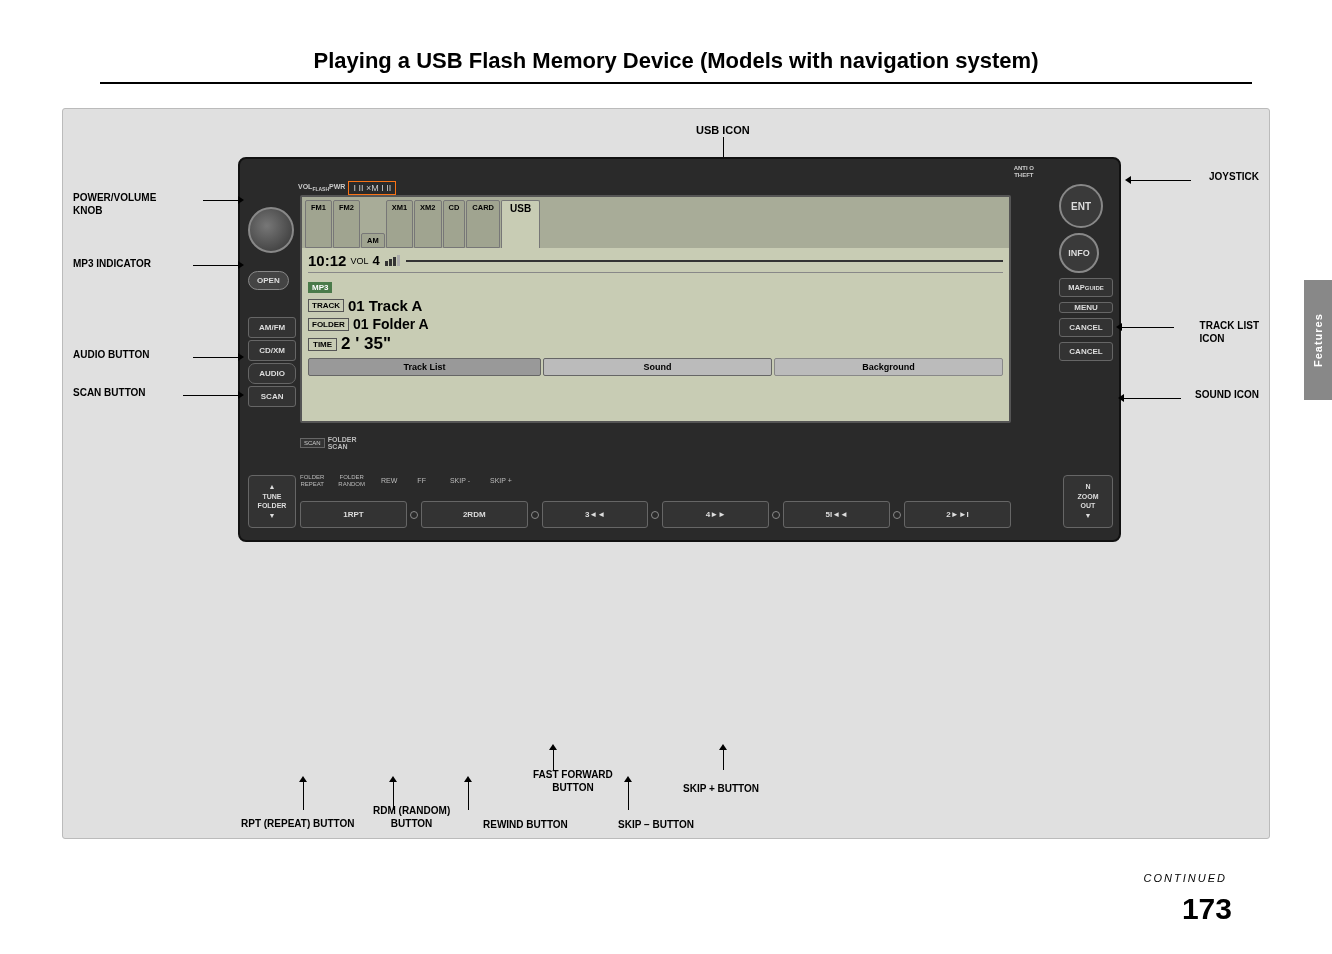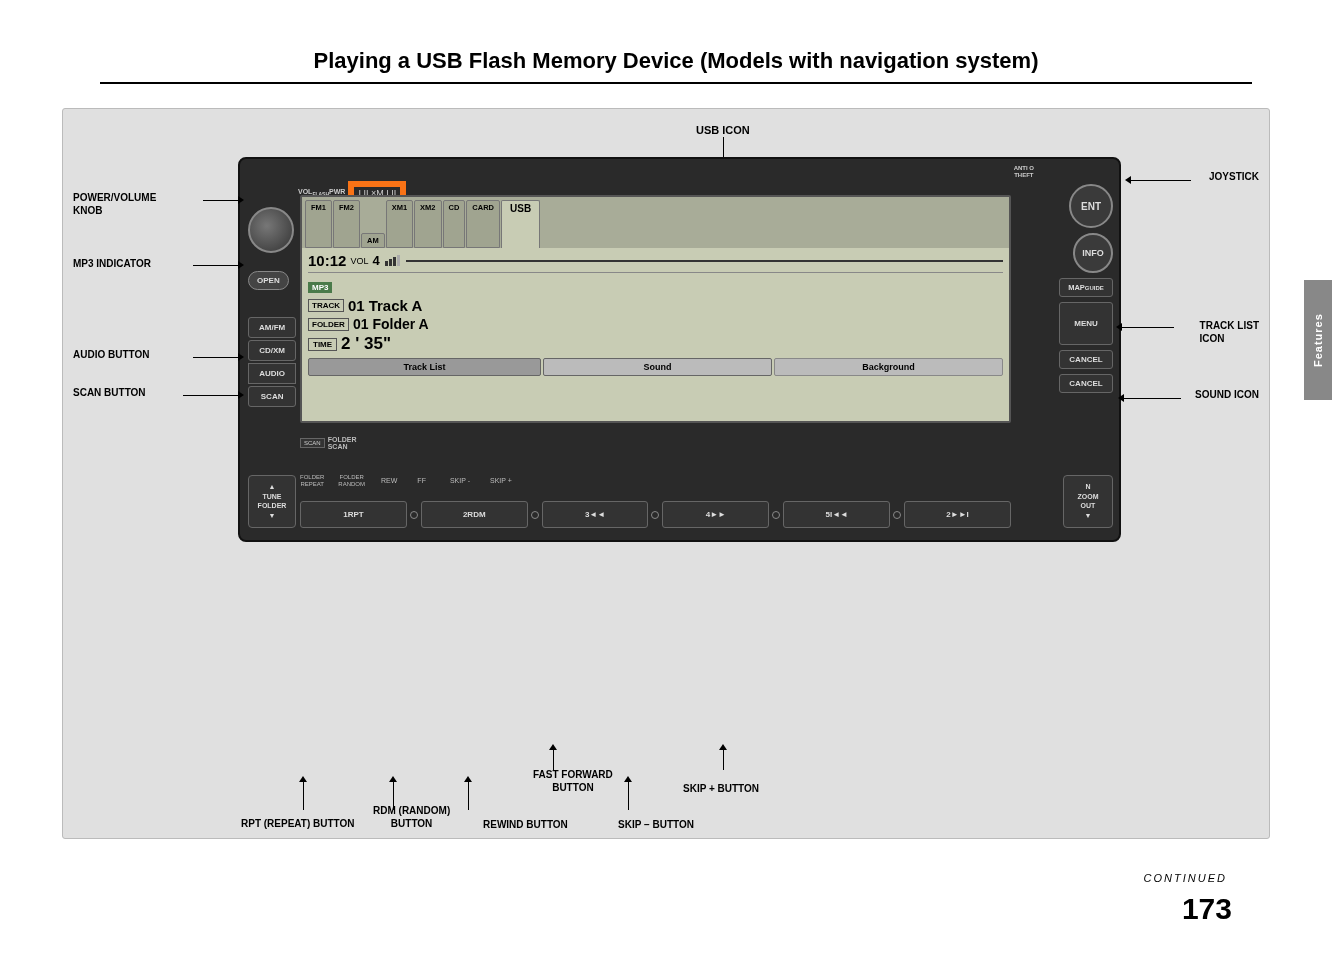--- a/index.html
+++ b/index.html
@@ -52,31 +52,31 @@
 
   <div style="position:absolute;top:28px;left:660px;width:1px;height:48px;border-left:1px solid #000;"></div>
   <div style="position:absolute;top:74px;left:656px;width:0;height:0;border-left:4px solid transparent;border-right:4px solid transparent;border-top:6px solid #000;"></div>
 
   <div style="position:absolute;top:48px;left:175px;right:148px;height:385px;background:#2a2a2a;border-radius:8px;border:2px solid #111;">
 
     <div style="position:absolute;top:6px;right:85px;color:#ccc;font-size:6px;font-weight:bold;text-align:center;line-height:1.2;">ANTI O<br>THEFT</div>
 
     <div style="position:absolute;top:22px;left:58px;display:flex;align-items:center;gap:3px;">
       <span style="color:#ccc;font-size:7px;font-weight:bold;">VOL<sub style="font-size:5px;">FLASH</sub>PWR</span>
-      <span style="color:#ccc;font-size:9px;border:6px solid #f97316;padding:1px 4px;">I II ×M I II</span>
+      <span style="color:#ccc;font-size:9px;border:1px solid #f97316;padding:1px 4px;">I II ×M I II</span>
     </div>
 
     <div style="position:absolute;top:48px;left:8px;width:46px;height:46px;background:radial-gradient(circle at 40% 40%, #777,#333);border-radius:50%;border:2px solid #888;"></div>
 
     <div style="position:absolute;top:112px;left:8px;background:#444;border:1px solid #888;border-radius:12px;color:#ddd;font-size:8px;font-weight:bold;padding:4px 8px;text-align:center;">OPEN</div>
 
     <div style="position:absolute;top:158px;left:8px;display:flex;flex-direction:column;gap:2px;">
       <div style="background:#333;border:1px solid #666;border-radius:3px;color:#ddd;font-size:8px;font-weight:bold;padding:5px 10px;text-align:center;">AM/FM</div>
       <div style="background:#333;border:1px solid #666;border-radius:3px;color:#ddd;font-size:8px;font-weight:bold;padding:5px 10px;text-align:center;">CD/XM</div>
-      <div style="background:#333;border:1px solid #666;border-radius:0;color:#ddd;font-size:8px;font-weight:bold;padding:5px 10px;text-align:center;">AUDIO</div>
+      <div style="background:#333;border:1px solid #666;border-radius:7px;color:#ddd;font-size:8px;font-weight:bold;padding:5px 10px;text-align:center;">AUDIO</div>
       <div style="background:#333;border:1px solid #666;border-radius:3px;color:#ddd;font-size:8px;font-weight:bold;padding:5px 10px;text-align:center;">SCAN</div>
     </div>
 
     <div style="position:absolute;top:36px;left:60px;right:108px;height:228px;background:#c8ccb4;border:2px solid #555;border-radius:2px;">
 
       <div style="display:flex;gap:1px;padding:3px 3px 0 3px;background:#a8ac98;">
         <div style="background:#a0a490;border:1px solid #777;padding:2px 5px;font-size:7.5px;font-weight:bold;border-radius:2px 2px 0 0;">FM1</div>
         <div style="background:#a0a490;border:1px solid #777;padding:2px 5px;font-size:7.5px;font-weight:bold;border-radius:2px 2px 0 0;">FM2</div>
         <div style="background:#a0a490;border:1px solid #777;padding:2px 5px;font-size:7.5px;font-weight:bold;border-radius:2px 2px 0 0;margin-top:33px;">AM</div>
         <div style="background:#a0a490;border:1px solid #777;padding:2px 5px;font-size:7.5px;font-weight:bold;border-radius:2px 2px 0 0;">XM1</div>
@@ -125,25 +125,25 @@
         </div>
 
         <div style="display:flex;gap:2px;">
           <div style="background:#999;border:1px solid #666;padding:3px 10px;font-size:9px;font-weight:bold;border-radius:2px;flex:1;text-align:center;">Track List</div>
           <div style="background:#bbb;border:1px solid #666;padding:3px 8px;font-size:9px;font-weight:bold;border-radius:2px;flex:1;text-align:center;">Sound</div>
           <div style="background:#bbb;border:1px solid #888;padding:3px 8px;font-size:9px;font-weight:bold;border-radius:2px;flex:1;text-align:center;">Background</div>
         </div>
       </div>
     </div>
 
-    <div style="position:absolute;top:25px;right:6px;display:flex;flex-direction:column;gap:5px;align-items:flex-end;">
+    <div style="position:absolute;top:25px;right:6px;display:flex;flex-direction:column;gap:5px;align-items:flex-start;">
       <div style="background:#3a3a3a;border:2px solid #888;border-radius:50%;width:44px;height:44px;display:flex;align-items:center;justify-content:center;color:#ddd;font-size:10px;font-weight:bold;">ENT</div>
       <div style="background:#3a3a3a;border:2px solid #888;border-radius:50%;width:40px;height:40px;display:flex;align-items:center;justify-content:center;color:#ddd;font-size:9px;font-weight:bold;">INFO</div>
       <div style="background:#333;border:1px solid #666;border-radius:3px;color:#ddd;font-size:7.5px;font-weight:bold;padding:4px 5px;text-align:center;min-width:54px;">MAP<span style="font-size:6px;">GUIDE</span></div>
-      <div style="background:#333;border:1px solid #666;border-radius:3px;color:#ddd;font-size:8px;font-weight:bold;padding:16px 5px;text-align:center;min-width:54px;">MENU</div>
+      <div style="background:#333;border:1px solid #666;border-radius:3px;color:#ddd;font-size:8px;font-weight:bold;padding:0 5px;text-align:center;min-width:54px;">MENU</div>
       <div style="background:#333;border:1px solid #666;border-radius:3px;color:#ddd;font-size:8px;font-weight:bold;padding:4px 5px;text-align:center;min-width:54px;">CANCEL</div>
       <div style="background:#333;border:1px solid #666;border-radius:3px;color:#ddd;font-size:8px;font-weight:bold;padding:4px 5px;text-align:center;min-width:54px;">CANCEL</div>
     </div>
 
     <div style="position:absolute;bottom:90px;left:60px;display:flex;align-items:center;gap:3px;">
       <div style="background:#333;border:1px solid #666;padding:1px 3px;font-size:6px;color:#ccc;">SCAN</div>
       <span style="color:#bbb;font-size:7px;font-weight:bold;">FOLDER<br>SCAN</span>
     </div>
 
     <div style="position:absolute;bottom:52px;left:60px;right:108px;display:flex;gap:6px;align-items:center;">

